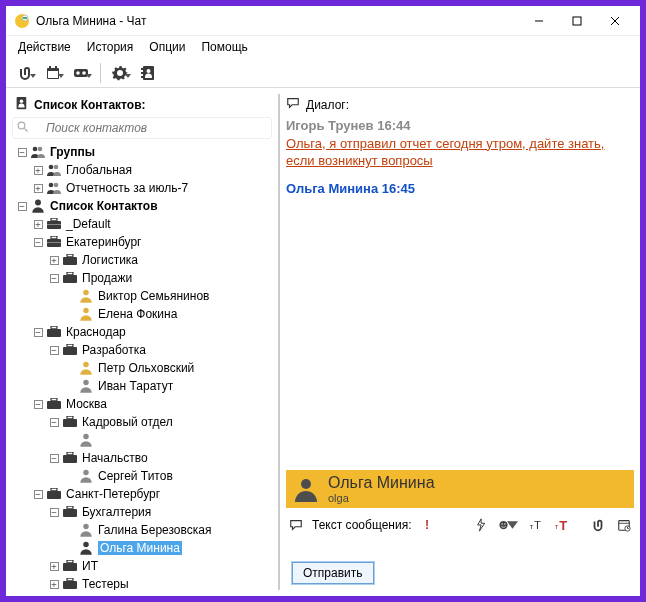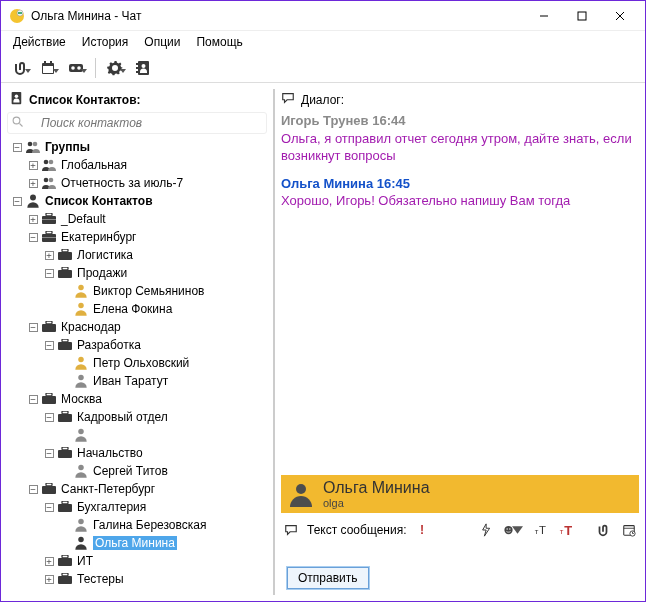--- a/index.html
+++ b/index.html
@@ -7,21 +7,21 @@
   body {
     font-family: "Segoe UI", Tahoma, Arial, sans-serif;
     font-size: 12px;
     background: #fff;
     width: 646px;
     height: 602px;
     overflow: hidden;
   }
   .window {
     width: 646px; height: 602px;
-    border: 1px solid #6d28d9;
+    border: 6px solid #6d28d9;
     background: #fff;
     display: flex; flex-direction: column;
   }
   .titlebar {
     height: 30px;
     display: flex; align-items: center;
     padding: 0 6px 0 8px;
     border-bottom: 1px solid #eee;
   }
   .titlebar .app-icon { width:16px; height:16px; margin-right:6px; }
@@ -83,21 +83,21 @@
   .right {
     flex:1; display:flex; flex-direction:column; padding-left:4px;
     min-width:0;
   }
   .chat-head { display:flex; align-items:center; gap:6px; padding:2px 0 4px 0; }
   .messages { flex:1; overflow:auto; font-size:13px; line-height:1.35; }
   .msg { margin-bottom:10px; }
   .msg .from { font-weight:bold; }
   .msg .from.other { color:#8a8a8a; }
   .msg .from.self { color:#1351c9; }
-  .msg .body { color:#a21caf; }
+  .msg .body { color:#c2410c;text-decoration:underline; }
   .recipient {
     background:#f2b92f; display:flex; align-items:center;
     padding:4px 6px; gap:8px; margin-bottom:4px;
   }
   .recipient .av { width:28px; height:28px; }
   .recipient .nm { font-size:16px; color:#333; }
   .recipient .sub { font-size:11px; color:#444; }
   .compose-row {
     display:flex; align-items:center; gap:6px; padding:3px 0;
   }
@@ -545,21 +545,20 @@
         <div class="msg">
           <div class="from other">
             <span>Игорь Трунев</span> <span>16:44</span>
           </div>
           <div class="body">Ольга, я отправил отчет сегодня утром, дайте знать, если возникнут вопросы</div>
         </div>
         <div class="msg">
           <div class="from self">
             <span>Ольга Минина</span> <span>16:45</span>
           </div>
-          <div class="body">Хорошо, Игорь! Обязательно напишу Вам тогда</div>
         </div>
       </div>
 
       <div class="recipient">
         <span class="av">
           <svg viewBox="0 0 28 28">
               <circle cx="14" cy="9" r="5" fill="#4d4d4d"></circle>
               <path d="M3 27a11 11 0 0122 0z" fill="#4d4d4d"></path>
             </svg>
         </span>

